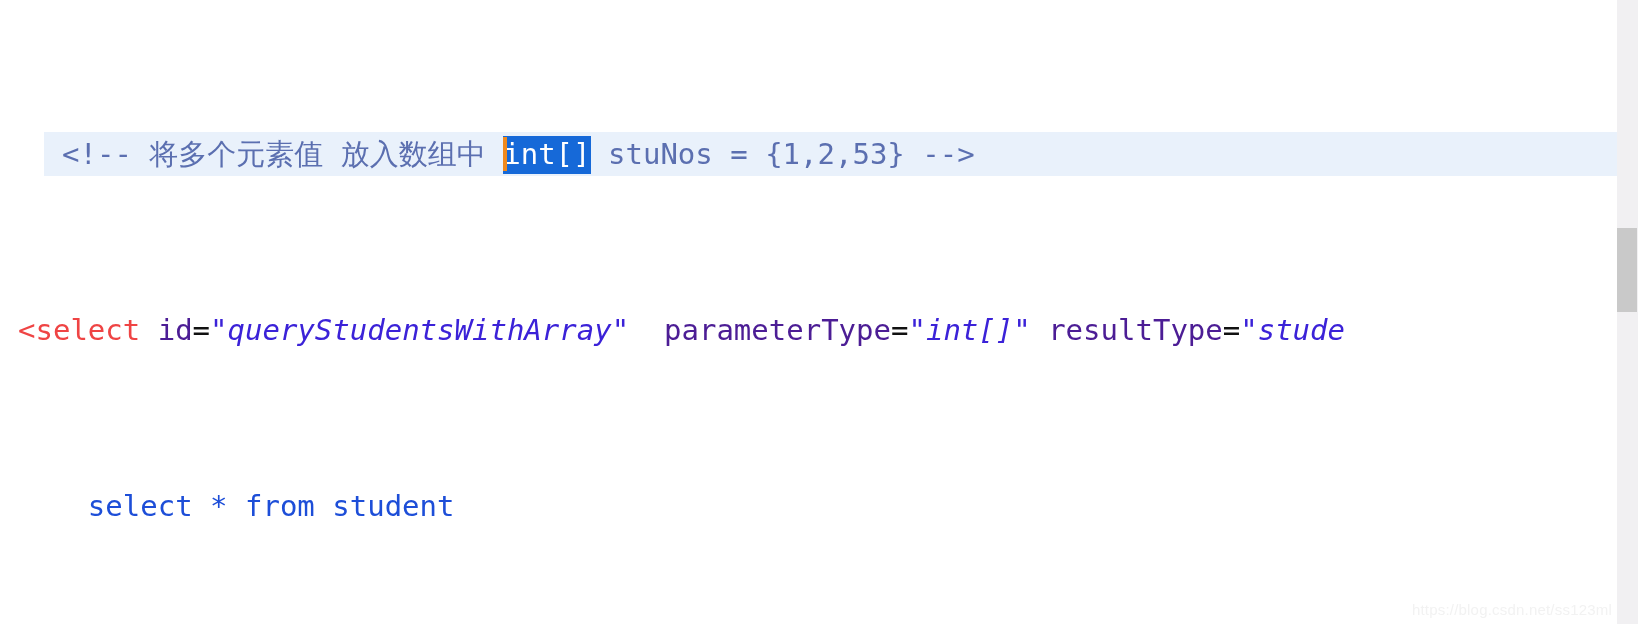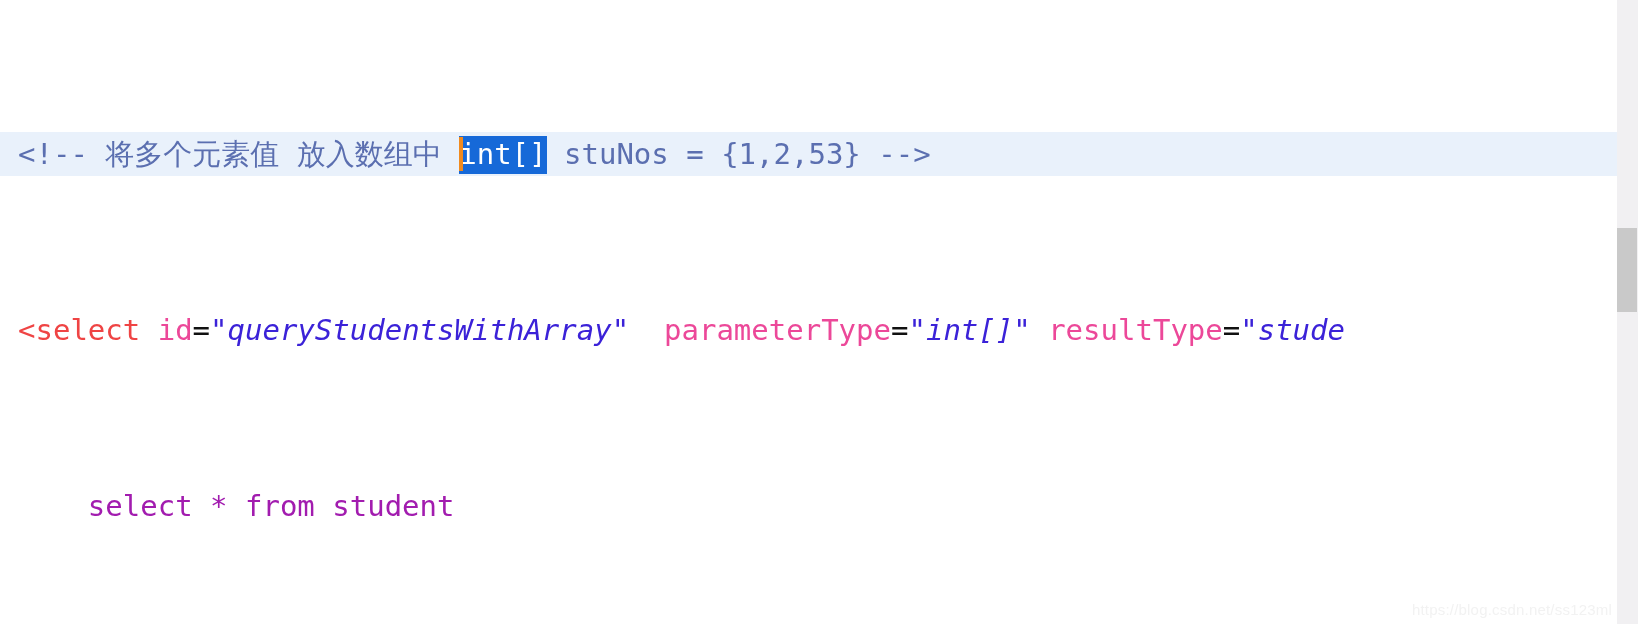--- a/index.html
+++ b/index.html
@@ -24,28 +24,28 @@
     line-height:44px;
     letter-spacing:0px;
     white-space:pre;
   }
   .line{
     height:44px;
     white-space:pre;
     padding-left:18px;
     box-sizing:border-box;
   }
-  .line.hl{ background:#e9f1fb; }
+  .line.hl{ background:#e9f1fb;margin-left:44px; }
 
   
   .tag      { color:#ef4444; }
-  .attr     { color:#ec4899; }
+  .attr     { color:#4c1d95; }
   .eq       { color:#111111; }
   .str      { color:#3b22d8; font-style:italic; }
-  .plain    { color:#a21caf; }
+  .plain    { color:#1d4ed8; }
   .comment  { color:#5b6fb0; }
   .sel      { background:#1669d8; color:#ffffff; font-style:normal; padding:1px 0 3px 0;}
   .caret    { display:inline-block; width:4px; height:34px; background:#f08a1e;
               vertical-align:-7px; margin-right:-4px; position:relative; z-index:2;}
 
   
   #scrollbar-track{
     position:absolute; right:0; top:0;
     width:21px; height:624px;
     background:#f1f0f2;

